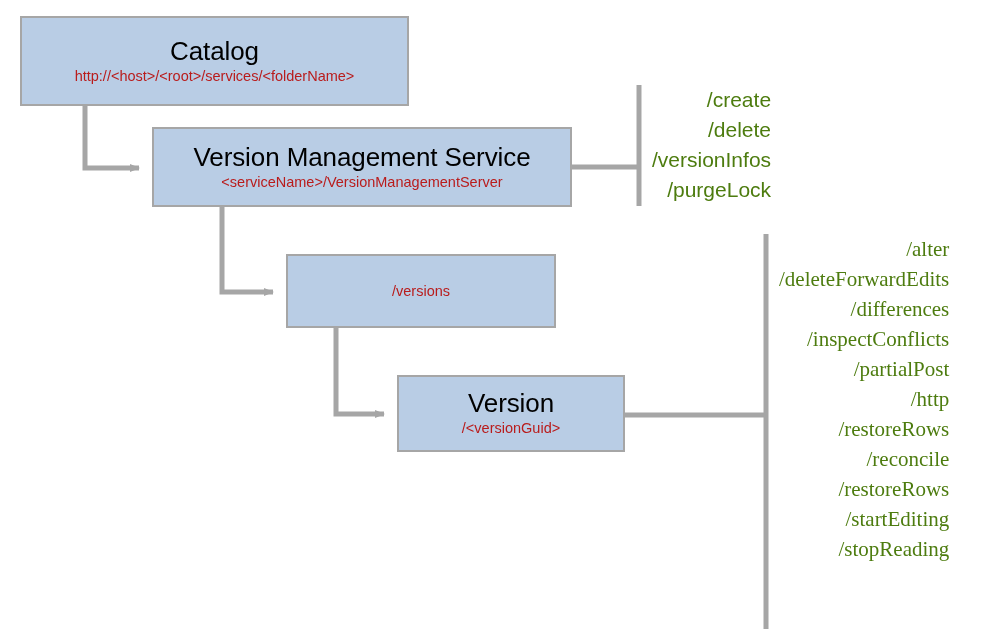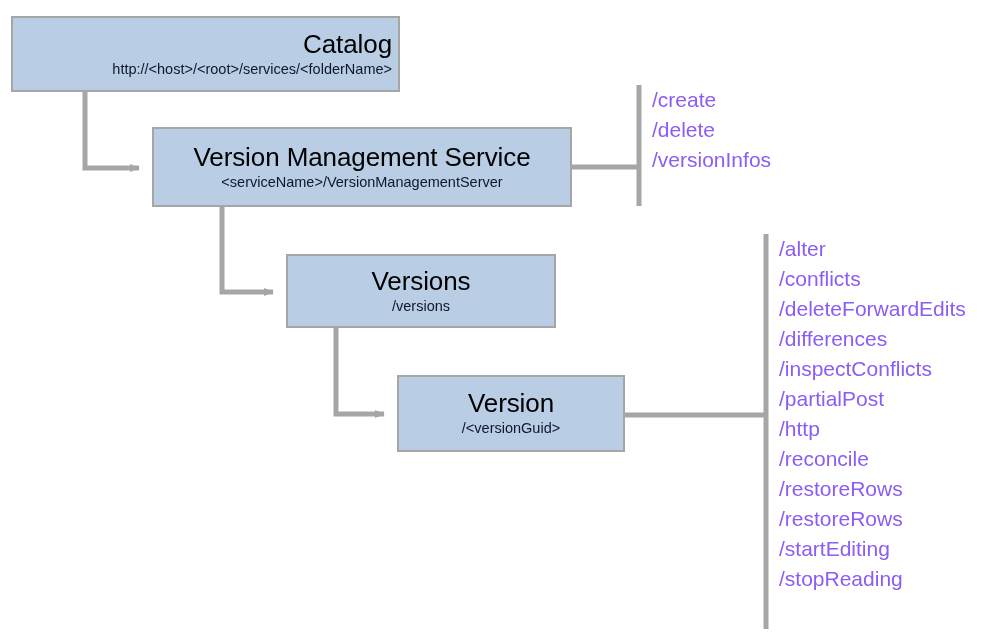--- a/index.html
+++ b/index.html
@@ -37,26 +37,26 @@
     font-size: 26px;
     line-height: 1.12;
     font-weight: normal;
     color: #000000;
     letter-spacing: -0.1px;
     white-space: nowrap;
   }
   .node-path {
     font-size: 14.5px;
     line-height: 1.2;
-    color: #0f172a;
+    color: #b91c1c;
     margin-top: 2px;
     white-space: nowrap;
   }
 
-  #box-catalog   { left: 11px;  top: 16px;  width: 389px; height: 76px; align-items: flex-end; }
+  #box-catalog   { left: 20px;  top: 16px;  width: 389px; height: 90px; }
   #box-vms       { left: 152px; top: 127px; width: 420px; height: 80px; }
   #box-versions  { left: 286px; top: 254px; width: 270px; height: 74px; }
   #box-version   { left: 397px; top: 375px; width: 228px; height: 77px; }
 
   
   #connector-layer {
     position: absolute;
     left: 0;
     top: 0;
     width: 995px;
@@ -66,24 +66,25 @@
 
   
   .endpoint-list {
     position: absolute;
     color: #8c8c8c;
     font-size: 21px;
     line-height: 30px;
     white-space: nowrap;
   }
   .endpoint-item {
-    color: #8b5cf6;
+    color: #4d7c0f;
+    text-align: right;
   }
   #endpoints-service { left: 652px; top: 85px; }
-  #endpoints-version { left: 779px; top: 234px; }
+  #endpoints-version { left: 779px; top: 234px; font-family: Liberation Serif, serif; }
 </style>
 </head>
 <body>
 
 <div id="diagram-canvas">
 
   <svg id="connector-layer" viewBox="0 0 995 640" width="995" height="640" xmlns="http://www.w3.org/2000/svg">
     <defs>
       <marker id="arrowhead" markerWidth="10" markerHeight="10" refX="9" refY="4" orient="auto" markerUnits="userSpaceOnUse">
         <polygon points="0,0 10,4 0,8" fill="#a6a6a6"></polygon>
@@ -117,43 +118,42 @@
     <div class="node-title">Catalog</div>
     <div class="node-path">http://&lt;host&gt;/&lt;root&gt;/services/&lt;folderName&gt;</div>
   </div>
 
   <div class="node-box" id="box-vms">
     <div class="node-title">Version Management Service</div>
     <div class="node-path">&lt;serviceName&gt;/VersionManagementServer</div>
   </div>
 
   <div class="node-box" id="box-versions">
-    <div class="node-title">Versions</div>
     <div class="node-path">/versions</div>
   </div>
 
   <div class="node-box" id="box-version">
     <div class="node-title">Version</div>
     <div class="node-path">/&lt;versionGuid&gt;</div>
   </div>
 
   <div class="endpoint-list" id="endpoints-service">
       <div class="endpoint-item">/create</div>
       <div class="endpoint-item">/delete</div>
       <div class="endpoint-item">/versionInfos</div>
+      <div class="endpoint-item">/purgeLock</div>
     </div>
 
   <div class="endpoint-list" id="endpoints-version">
       <div class="endpoint-item">/alter</div>
-      <div class="endpoint-item">/conflicts</div>
       <div class="endpoint-item">/deleteForwardEdits</div>
       <div class="endpoint-item">/differences</div>
       <div class="endpoint-item">/inspectConflicts</div>
       <div class="endpoint-item">/partialPost</div>
       <div class="endpoint-item">/http</div>
+      <div class="endpoint-item">/restoreRows</div>
       <div class="endpoint-item">/reconcile</div>
-      <div class="endpoint-item">/restoreRows</div>
       <div class="endpoint-item">/restoreRows</div>
       <div class="endpoint-item">/startEditing</div>
       <div class="endpoint-item">/stopReading</div>
     </div>
 
 </div>
 
 </body></html>

